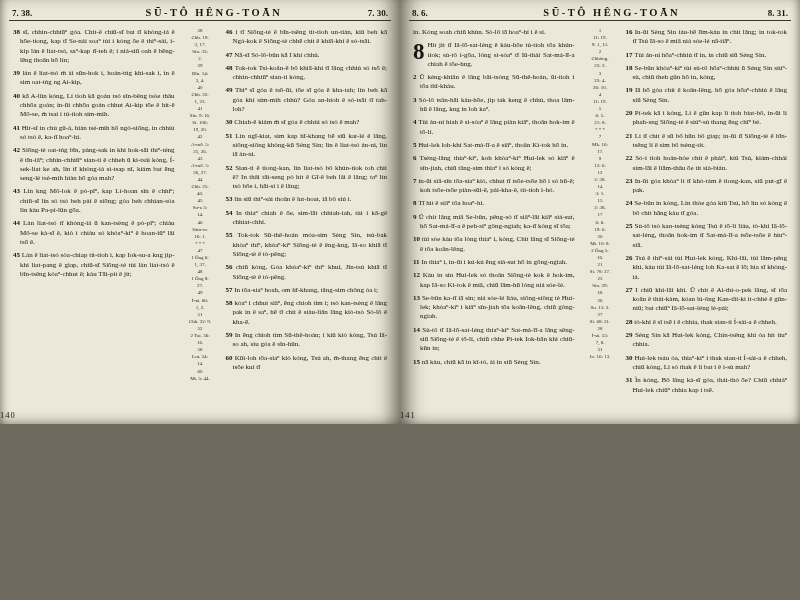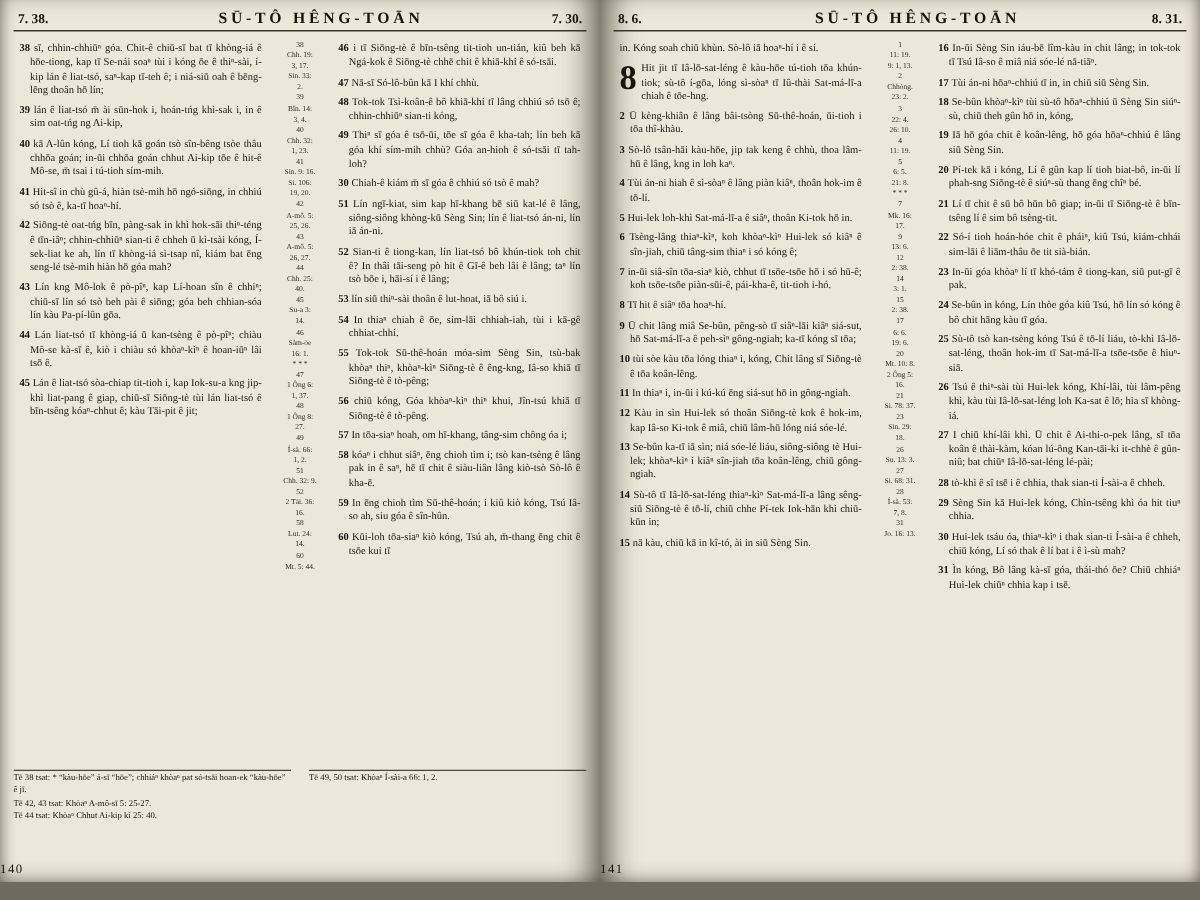--- a/index.html
+++ b/index.html
@@ -1,16 +1,16 @@
 <!DOCTYPE html>
 <html><head>
 <meta charset="utf-8">
 <style>
   html,body{margin:0;padding:0;background:#6e6a5e;}
-  .spread{position:relative;width:800px;height:588px;display:flex;
+  .spread{position:relative;width:800px;height:424px;display:flex;
     font-family:"Liberation Serif","DejaVu Serif",serif;background:#b5b0a0;overflow:hidden;}
   .page{flex:1;position:relative;box-sizing:border-box;background:#ece8d9;
     color:#17150f;padding:5px 9px 3px;overflow:hidden;}
   .page--left{box-shadow:inset -16px 0 20px -10px rgba(40,35,22,.7), inset 8px 0 10px -7px rgba(40,35,22,.55), inset 0 -8px 12px -8px rgba(40,35,22,.4);}
   .page--right{box-shadow:inset 16px 0 20px -10px rgba(40,35,22,.7), inset -8px 0 10px -7px rgba(40,35,22,.55), inset 0 -8px 12px -8px rgba(40,35,22,.4);}
   .hdr{display:flex;align-items:baseline;justify-content:space-between;
     font-weight:bold;font-size:9px;padding:2px 3px 1px;}
   .hdr .title{font-size:10.5px;letter-spacing:2.5px;margin-left:28px;}
   .rule{border-top:1px solid #3a362c;margin:1px 0 3px;}
   .body{display:flex;gap:5px;height:486px;overflow:hidden;}

